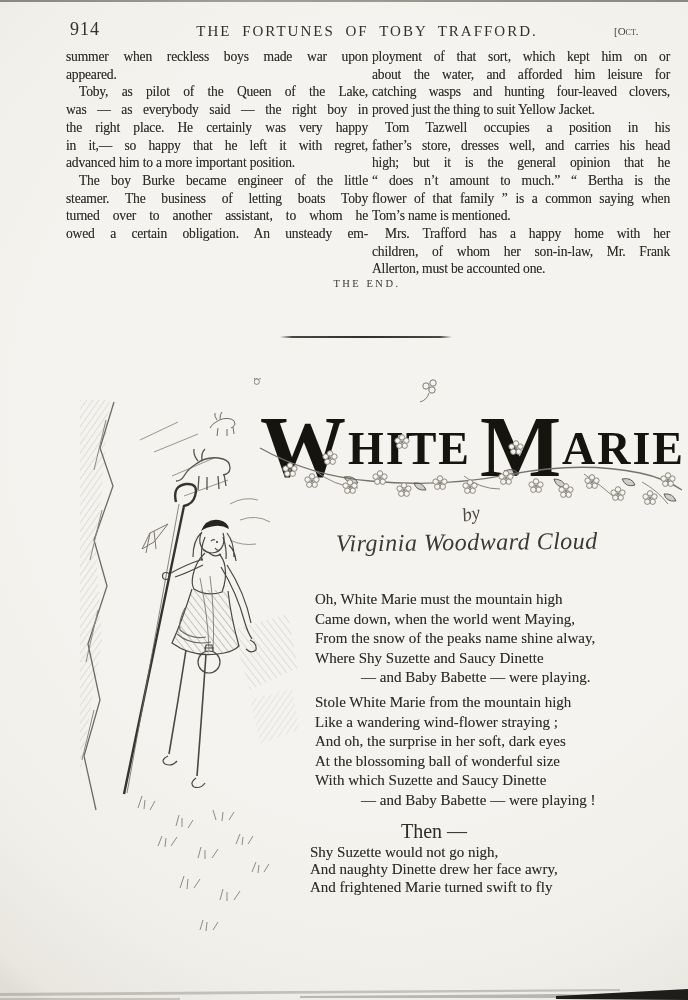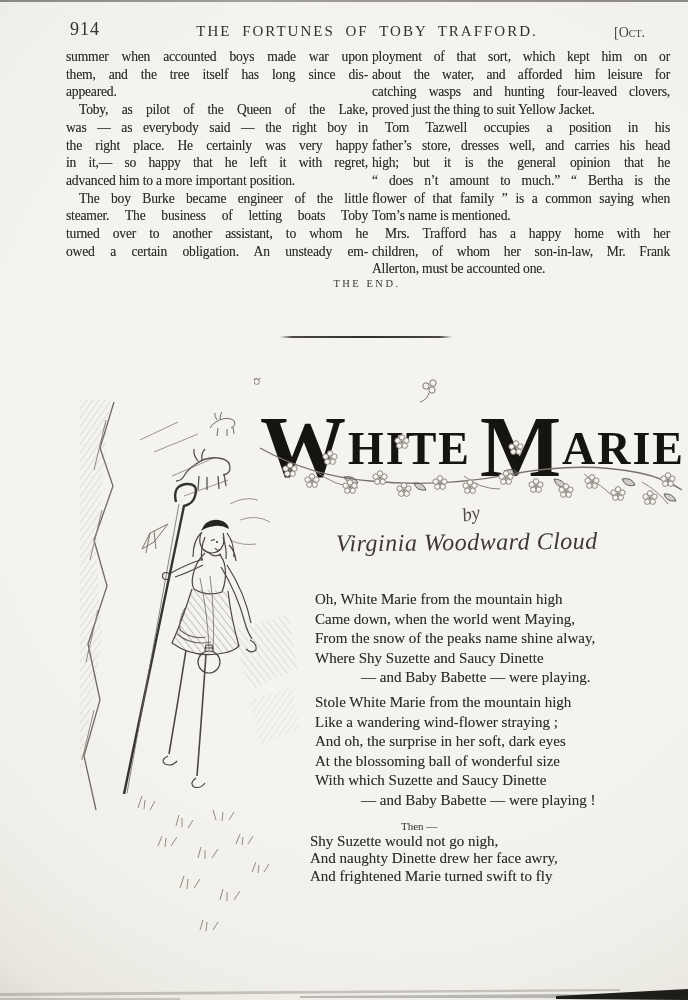--- a/index.html
+++ b/index.html
@@ -11,21 +11,21 @@
     padding-left: 33px;
   }
   .edge-top{position:absolute;top:0;left:0;right:0;height:2px;
     background:linear-gradient(90deg,#6f6d67,#8d8b84 35%,#79766f 75%,#6f6d67);opacity:.8;}
   .bottom-edge{position:absolute;left:0;bottom:0;width:688px;height:16px;display:block;}
 
   
   .pagenum{position:absolute;left:70px;top:19px;font-size:18px;letter-spacing:1px;color:#33312c;}
   .runhead{position:absolute;left:66px;top:23px;width:602px;text-align:center;
     font-size:15px;letter-spacing:2px;word-spacing:5px;color:#33312c;}
-  .issue{position:absolute;left:614px;top:25px;font-size:14px;font-variant:small-caps;color:#45433d;}
+  .issue{position:absolute;left:614px;top:25px;font-size:11px;font-variant:small-caps;color:#45433d;}
 
   
   .col{position:absolute;top:48px;}
   .col-left{left:66px;width:302px;}
   .col-right{left:372px;width:298px;}
   .bodyline{
     font-size:13.6px;line-height:17.7px;letter-spacing:-0.2px;
     white-space:nowrap;text-align:justify;text-align-last:justify;
     color:#2e2d28;text-shadow:0 0 .4px rgba(46,45,40,.45);
   }
@@ -41,38 +41,37 @@
   .byline{position:absolute;left:462px;top:503px;font-size:19px;font-style:italic;
     color:#4e4a42;transform:rotate(-12deg);}
   .author{position:absolute;left:336px;top:529px;font-size:24px;font-style:italic;
     letter-spacing:.5px;color:#3c3933;transform:rotate(-.6deg);}
   .poem{position:absolute;left:315px;top:590px;width:365px;}
   .poemline{font-size:15px;line-height:19.6px;color:#2e2d28;text-shadow:0 0 .4px rgba(46,45,40,.4);}
   .poemline.indent{padding-left:46px;}
   .stanza-2{margin-top:5px;}
   .stanza-3{margin-top:0;margin-left:-5px;}
   .stanza-3 .poemline{line-height:17.8px;}
-  .stanza-heading{margin:9px 0 1px 86px;font-size:11px;color:#2e2d28;}
+  .stanza-heading{margin:9px 0 1px 86px;font-size:20px;color:#2e2d28;}
 
   .illus{position:absolute;left:80px;top:400px;width:240px;height:560px;}
 </style>
 </head>
 <body>
 
 <div class="page">
   <div class="edge-top"></div>
 
   <div class="pagenum">914</div>
   <div class="runhead">THE FORTUNES OF TOBY TRAFFORD.</div>
   <div class="issue">[Oct.</div>
 
   <div class="col col-left">
 
-  <div class="bodyline">summer when accounted boys made war upon</div>
-      <div class="bodyline">them, and the tree itself has long since dis-</div>
+  <div class="bodyline">summer when reckless boys made war upon</div>
       <div class="bodyline end">appeared.</div>
       <div class="bodyline indent">Toby, as pilot of the Queen of the Lake,</div>
       <div class="bodyline">was — as everybody said — the right boy in</div>
       <div class="bodyline">the right place. He certainly was very happy</div>
       <div class="bodyline">in it,— so happy that he left it with regret,</div>
       <div class="bodyline end">advanced him to a more important position.</div>
       <div class="bodyline indent">The boy Burke became engineer of the little</div>
       <div class="bodyline">steamer. The business of letting boats Toby</div>
       <div class="bodyline">turned over to another assistant, to whom he</div>
       <div class="bodyline">owed a certain obligation. An unsteady em-</div>
@@ -209,21 +208,21 @@
       <path d="M100,488 l4,-12 M107,489 l1,-10 M114,488 l6,-9"></path>
       <path d="M140,500 l3,-11 M147,501 l0,-9 M154,500 l6,-9"></path>
       <path d="M172,472 l4,-10 M178,473 l1,-8 M184,472 l5,-8"></path>
       <path d="M120,530 l3,-10 M126,531 l1,-9 M133,530 l5,-8"></path>
     </g>
   </svg>
 
   <div class="poem">
     <div class="stanza stanza-1">
 
-    <div class="poemline">Oh, White Marie from the mountain high</div>
+    <div class="poemline">Oh, White Marie must the mountain high</div>
         <div class="poemline">Came down, when the world went Maying,</div>
         <div class="poemline">From the snow of the peaks name shine alway,</div>
         <div class="poemline">Where Shy Suzette and Saucy Dinette</div>
         <div class="poemline indent">— and Baby Babette — were playing.</div>
       </div>
     <div class="stanza stanza-2">
 
     <div class="poemline">Stole White Marie from the mountain high</div>
         <div class="poemline">Like a wandering wind-flower straying ;</div>
         <div class="poemline">And oh, the surprise in her soft, dark eyes</div>

